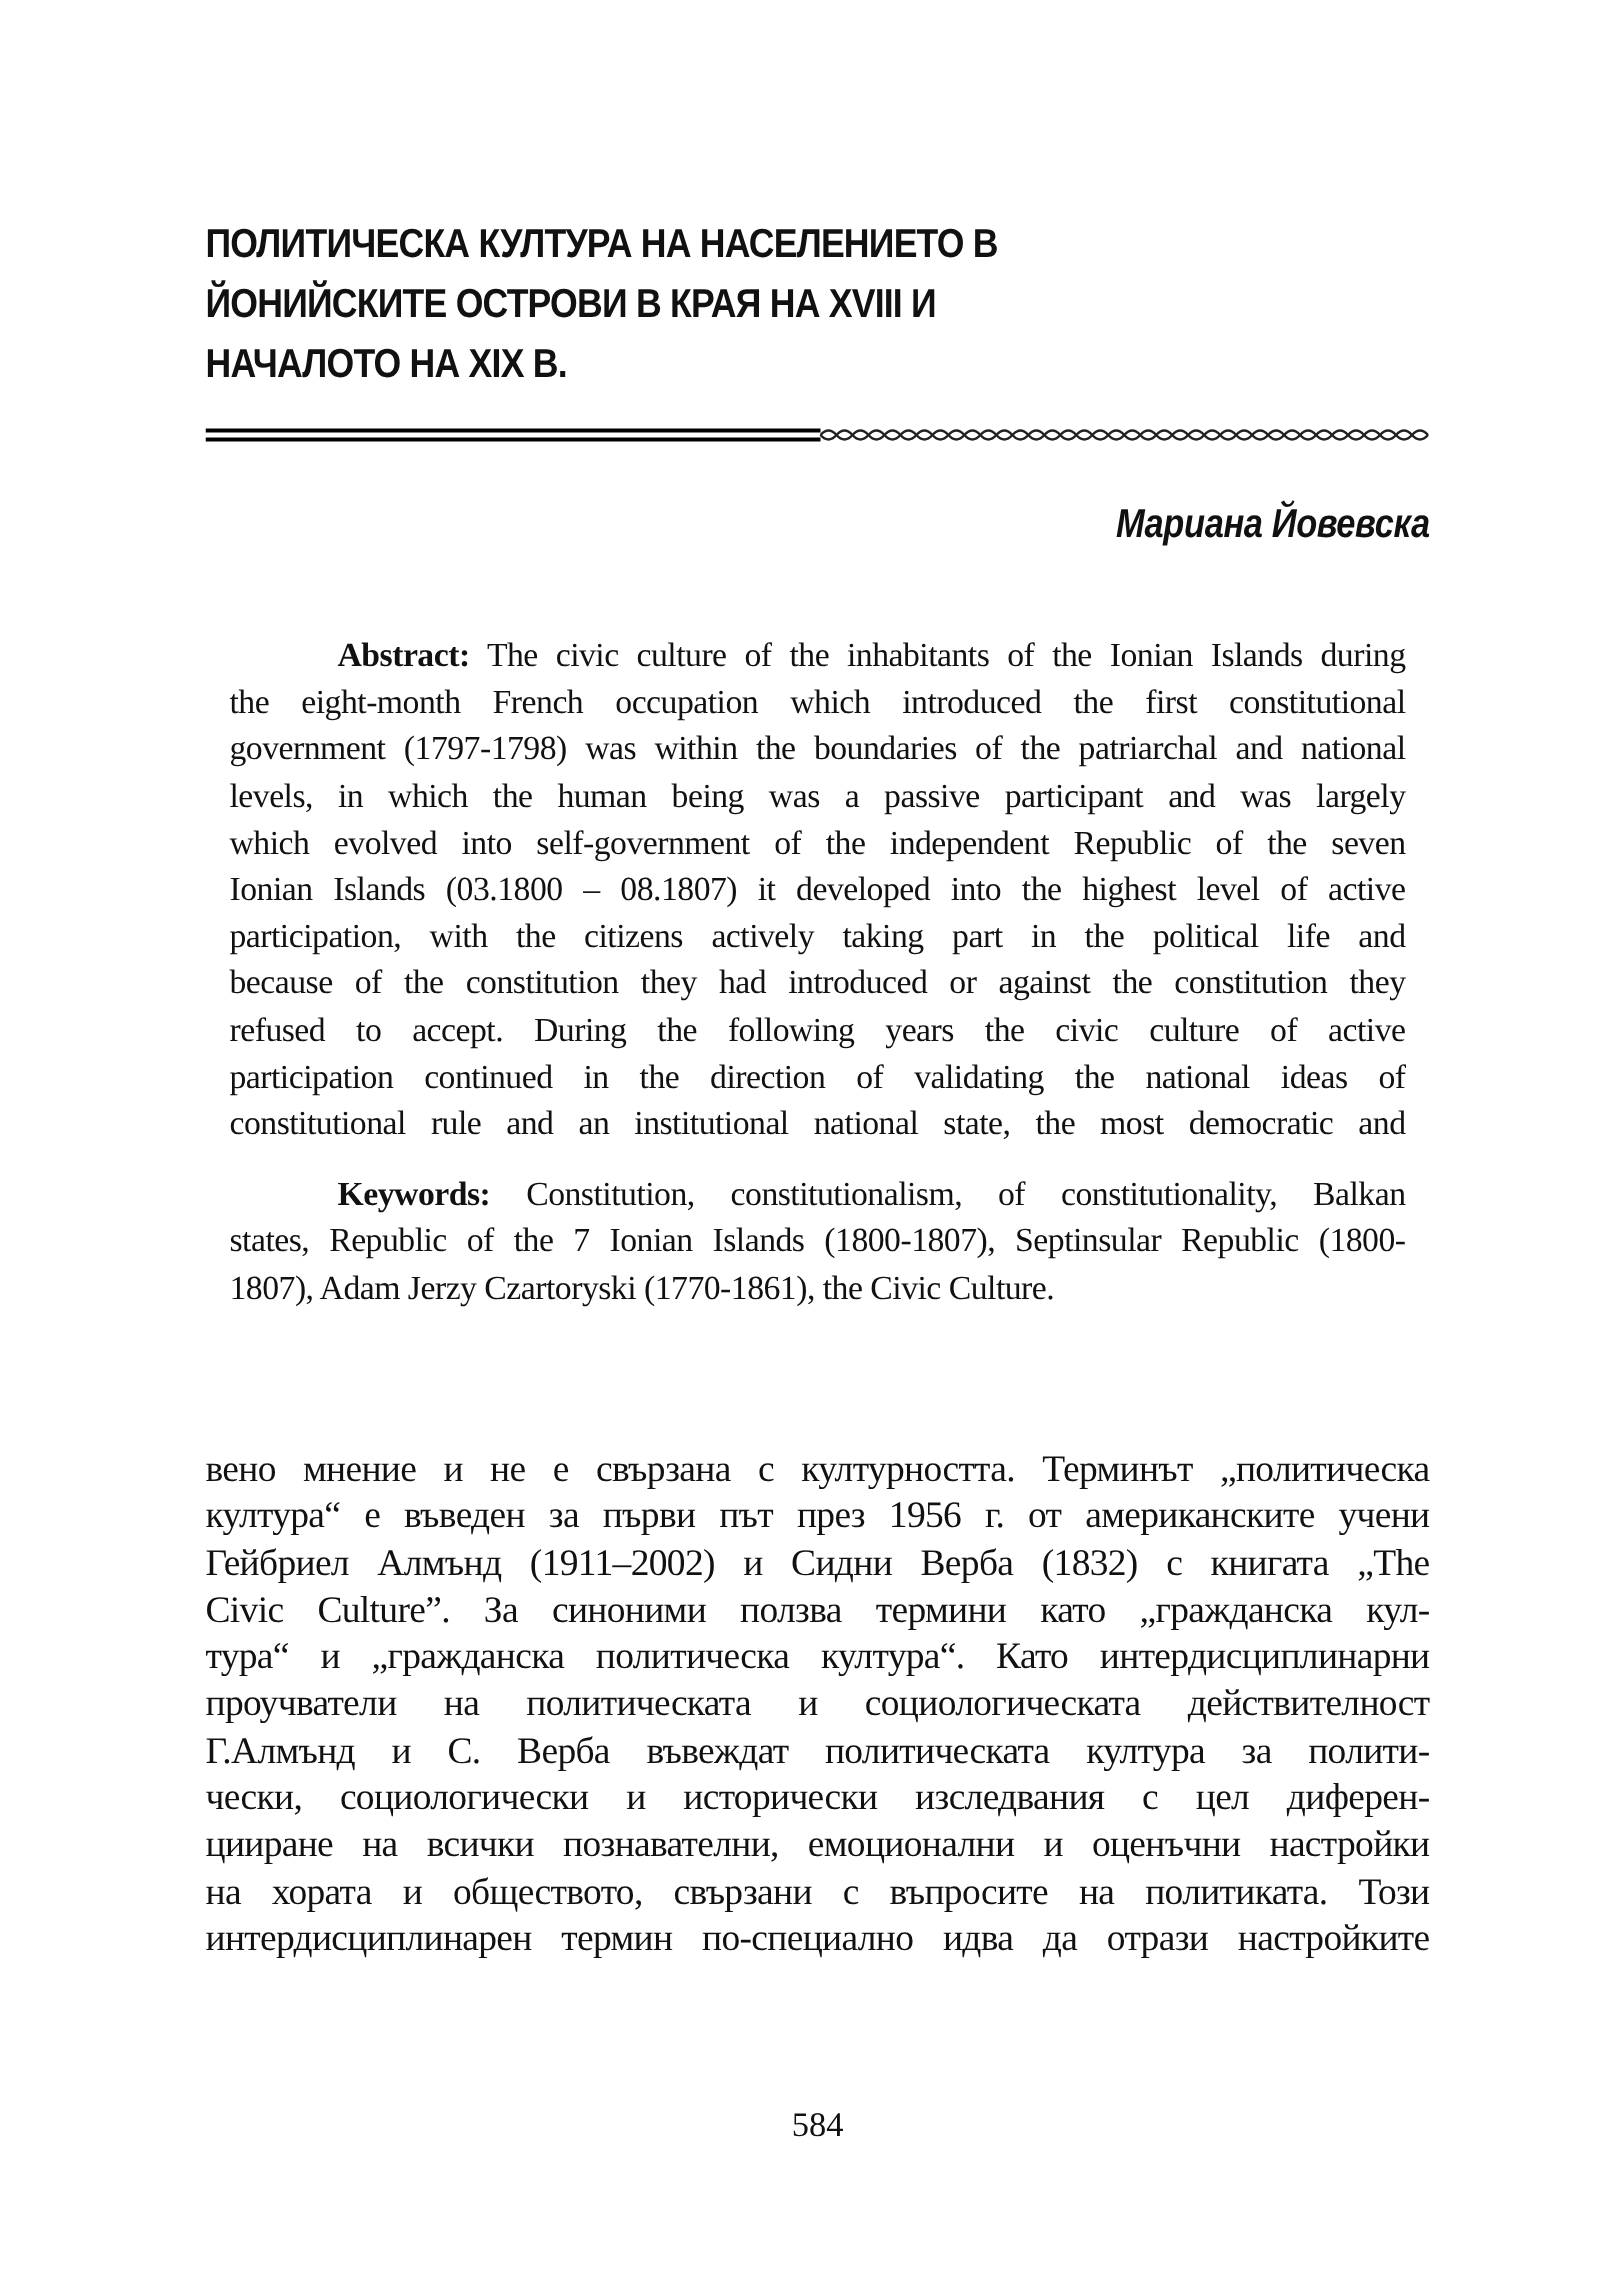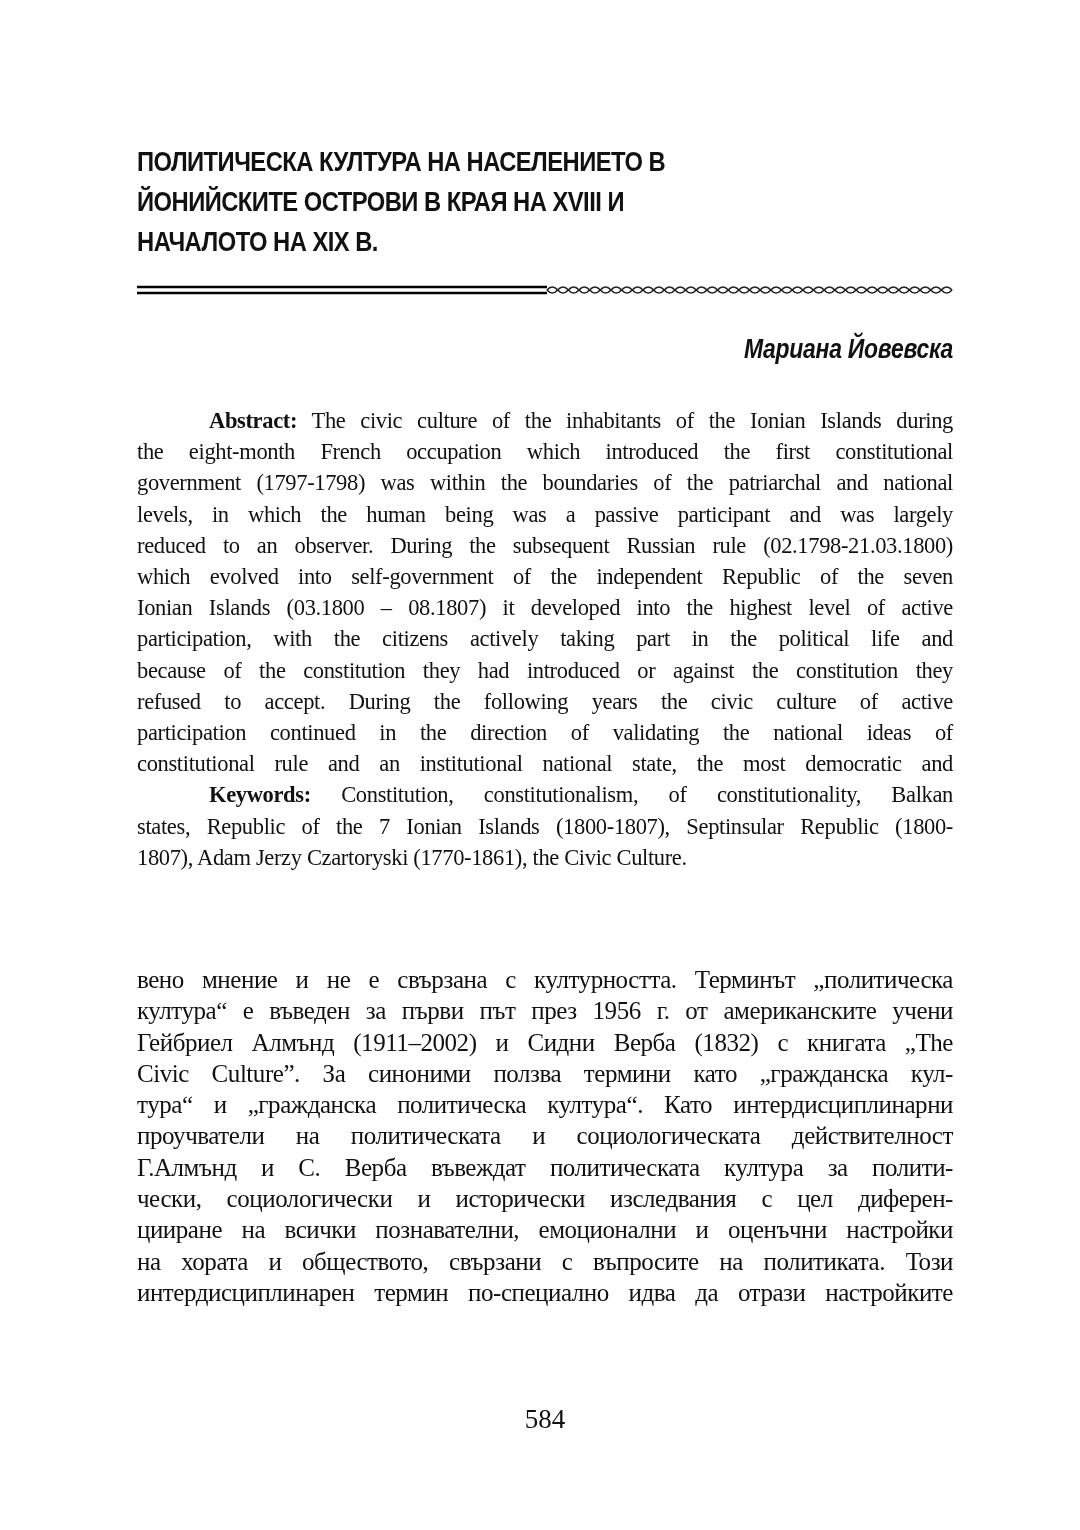--- a/index.html
+++ b/index.html
@@ -59,21 +59,21 @@
     position: absolute;
     top: 405px;
     left: 0;
     width: 816px;
     font-family: "Liberation Serif", serif;
     font-size: 22.5px;
     line-height: 31.2px;
     text-align: justify;
     letter-spacing: -0.35px;
   }
-  .abstract-block p { margin: 0; }
+  .abstract-block p { margin: 16px; }
   .indent { text-indent: 72px; }
   .bold { font-weight: bold; }
   .body-block {
     position: absolute;
     top: 964px;
     left: 0;
     width: 816px;
     font-family: "Liberation Serif", serif;
     font-size: 25px;
     line-height: 31.3px;
@@ -83,21 +83,21 @@
   .body-block p { margin: 0; }
   .line { display: block; text-align: justify; text-align-last: justify; white-space: nowrap; }
   .line.last { text-align-last: left; }
   .page-number {
     position: absolute;
     top: 1404px;
     left: 0;
     width: 816px;
     text-align: center;
     font-family: "Liberation Serif", serif;
-    font-size: 27px;
+    font-size: 23px;
   }
 </style>
 </head>
 <body>
 
 <div class="page">
 
   <div class="title">
     <div>ПОЛИТИЧЕСКА КУЛТУРА НА НАСЕЛЕНИЕТО В</div>
     <div>ЙОНИЙСКИТЕ ОСТРОВИ В КРАЯ НА XVIII И</div>
@@ -114,21 +114,20 @@
   </svg>
 
   <div class="author">Мариана Йовевска</div>
 
   <div class="abstract-block">
     <p>
       <span class="line indent"><span class="bold">Abstract:</span><span> The civic culture of the inhabitants of the Ionian Islands during</span></span>
       <span class="line">the eight-month French occupation which introduced the first constitutional</span>
       <span class="line">government (1797-1798) was within the boundaries of the patriarchal and national</span>
       <span class="line">levels, in which the human being was a passive participant and was largely</span>
-      <span class="line">reduced to an observer. During the subsequent Russian rule (02.1798-21.03.1800)</span>
       <span class="line">which evolved into self-government of the independent Republic of the seven</span>
       <span class="line">Ionian Islands (03.1800 – 08.1807) it developed into the highest level of active</span>
       <span class="line">participation, with the citizens actively taking part in the political life and</span>
       <span class="line">because of the constitution they had introduced or against the constitution they</span>
       <span class="line">refused to accept. During the following years the civic culture of active</span>
       <span class="line">participation continued in the direction of validating the national ideas of</span>
       <span class="line">constitutional rule and an institutional national state, the most democratic and</span>
     </p>
     <p>
       <span class="line indent"><span class="bold">Keywords:</span><span> Constitution, constitutionalism, of constitutionality, Balkan</span></span>

